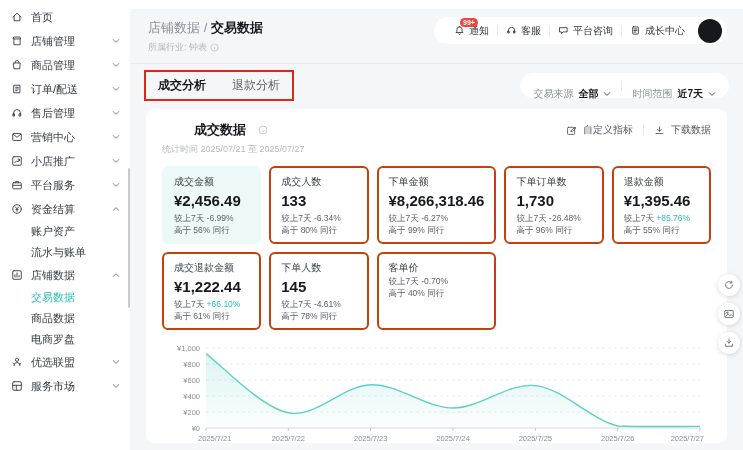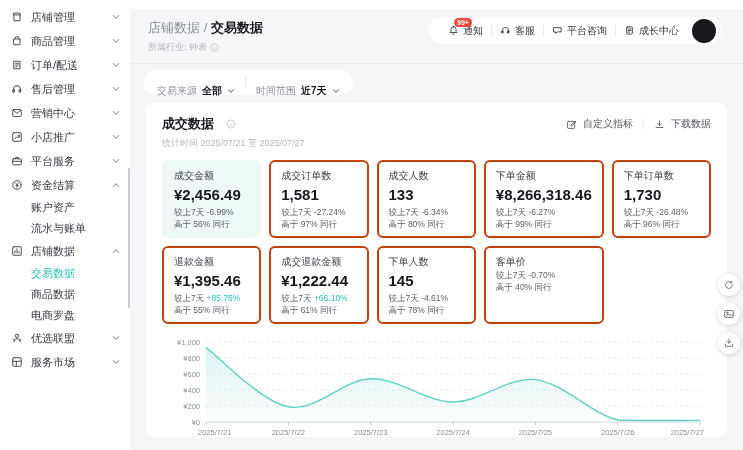--- a/index.html
+++ b/index.html
@@ -22,21 +22,21 @@
 
   
   .main { flex:1; background:#f5f6f7; position:relative; display:flex; flex-direction:column; }
   .top-white { height:9px; background:#fff; flex:none; }
 
   .hdr { position:relative; padding:10px 18px 0 18px; flex:none; }
   .crumb { font-size:13px; color:#8b9099; }
   .crumb b { color:#17191f; font-weight:bold; }
   .industry { margin-top:4px; font-size:9px; color:#b3b6bd; display:flex; align-items:center; gap:3px; }
 
-  .hdr-actions { position:absolute; top:8px; right:22px; height:27px; background:#fff;
+  .hdr-actions { position:absolute; top:8px; right:16px; height:27px; background:#fff;
     border-radius:14px; display:flex; align-items:center; padding:0 5px 0 12px; gap:0; }
   .hact { display:flex; align-items:center; gap:4px; font-size:10px; color:#2f333b;
     padding:0 8px; position:relative; cursor:pointer; white-space:nowrap; }
   .hsep { width:1px; height:11px; background:#e8e9ec; }
   .badge { position:absolute; top:-6px; left:14px; background:#f0453c; color:#fff;
     font-size:7px; line-height:9px; padding:0 3px; border-radius:5px; font-weight:bold; }
   .avatar { width:24px; height:24px; border-radius:50%; background:#17181c; margin-left:5px; flex:none; cursor:pointer; }
 
   .hdr-divider { height:1px; background:#e9eaec; margin-top:9px; flex:none; }
 
@@ -49,21 +49,21 @@
   .filters { display:flex; align-items:center; background:#fff; border-radius:14px;
     height:25px; padding:0 13px; gap:10px; }
   .filt { display:flex; align-items:center; gap:5px; font-size:10px; color:#8b9099; cursor:pointer; white-space:nowrap;margin-top:16px; }
   .filt b { color:#17191f; font-weight:bold; }
   .fsep { width:1px; height:11px; background:#e8e9ec; }
 
   
   .card { margin:8px 16px 0 16px; background:#fff; border-radius:8px;
     padding:12px 16px 10px 16px; height:334px; flex:none; position:relative; }
   .card-head { display:flex; align-items:flex-start; justify-content:space-between; }
-  .card-title { font-size:13px; font-weight:bold; color:#17191f; display:flex; align-items:center; gap:12px; }
+  .card-title { font-size:13px; font-weight:bold; color:#17191f; display:flex; align-items:center; gap:12px;margin-left:32px; }
   .card-period { font-size:9px; color:#b6b9bf; margin-top:4px; }
   .card-acts { display:flex; align-items:center; gap:10px; margin-top:2px; }
   .cact { display:flex; align-items:center; gap:6px; font-size:10px; color:#55585f; cursor:pointer; white-space:nowrap; }
   .csep { width:1px; height:10px; background:#e8e9ec; }
 
   .stat-grid { display:grid; grid-template-columns:repeat(5,1fr); gap:8px; margin-top:10px; }
   .stat { border:2px solid #c2410c; border-radius:6px; padding:7px 10px 6px 10px;
     background:#fff; cursor:pointer; min-height:62px; }
   .stat.selected { background:#edf9f7; border-color:#edf9f7; }
   .stat .s-label { font-size:10px; color:#3d414a; white-space:nowrap; }
@@ -80,20 +80,26 @@
     align-items:center; justify-content:center; box-shadow:0 1px 5px rgba(0,0,0,.15); cursor:pointer; }
 </style>
 </head>
 <body>
 
 <div class="app">
 
   <nav class="sidebar">
     <div class="side-item">
       <svg class="ic" width="12" height="12" viewBox="0 0 14 14" fill="none" stroke="#41454d" stroke-width="1.1" stroke-linecap="round" stroke-linejoin="round">
+          <path d="M2.3 7.2 L7 2.6 L11.7 7.2 M3.6 6 V11.4 H10.4 V6"></path>
+        </svg>
+      <span class="lbl">首页</span>
+    </div>
+    <div class="side-item">
+      <svg class="ic" width="12" height="12" viewBox="0 0 14 14" fill="none" stroke="#41454d" stroke-width="1.1" stroke-linecap="round" stroke-linejoin="round">
           <path d="M3.6 2.4 H10.4 L11.2 4.6 H2.8 Z M3.4 4.6 V11.4 H10.6 V4.6"></path>
         </svg>
       <span class="lbl">店铺管理</span>
       <svg class="chev" width="8" height="6" viewBox="0 0 8 6" fill="none" stroke="#a7abb3" stroke-width="1.1" stroke-linecap="round">
           <path d="M1.2 1.6 L4 4.2 L6.8 1.6"></path>
         </svg>
     </div>
     <div class="side-item">
       <svg class="ic" width="12" height="12" viewBox="0 0 14 14" fill="none" stroke="#41454d" stroke-width="1.1" stroke-linecap="round" stroke-linejoin="round">
           <path d="M4.8 4.6 V4 a2.2 2.2 0 0 1 4.4 0 V4.6 M3.2 4.6 H10.8 L10.2 11.4 H3.8 Z"></path>
@@ -256,20 +262,24 @@
             </svg>
           <span>成长中心</span>
         </div>
         <div class="avatar"></div>
       </div>
     </div>
 
     <div class="hdr-divider"></div>
 
     <div class="tabs-row">
+      <div class="tabs-box">
+        <span class="tab active">成交分析</span>
+        <span class="tab">退款分析</span>
+      </div>
       <div class="filters">
         <div class="filt">
           <span>交易来源</span>
           <b>全部</b>
           <svg width="8" height="6" viewBox="0 0 8 6" fill="none" stroke="#8b9099" stroke-width="1.1" stroke-linecap="round">
               <path d="M1.2 1.6 L4 4.2 L6.8 1.6"></path>
             </svg>
         </div>
         <div class="fsep"></div>
         <div class="filt">
@@ -311,26 +321,20 @@
           </div>
         </div>
       </div>
 
       <div class="stat-grid">
         <div class="stat selected">
           <div class="s-label">成交金额</div>
           <div class="s-value">¥2,456.49</div>
           <div class="s-line"><span>较上7天</span> <span class="delta-val">-6.99%</span></div>
           <div class="s-line">高于 56% 同行</div>
-        </div>
-        <div class="stat">
-          <div class="s-label">成交订单数</div>
-          <div class="s-value">1,581</div>
-          <div class="s-line"><span>较上7天</span> <span class="delta-val">-27.24%</span></div>
-          <div class="s-line">高于 97% 同行</div>
         </div>
         <div class="stat">
           <div class="s-label">成交人数</div>
           <div class="s-value">133</div>
           <div class="s-line"><span>较上7天</span> <span class="delta-val">-6.34%</span></div>
           <div class="s-line">高于 80% 同行</div>
         </div>
         <div class="stat">
           <div class="s-label">下单金额</div>
           <div class="s-value">¥8,266,318.46</div>

